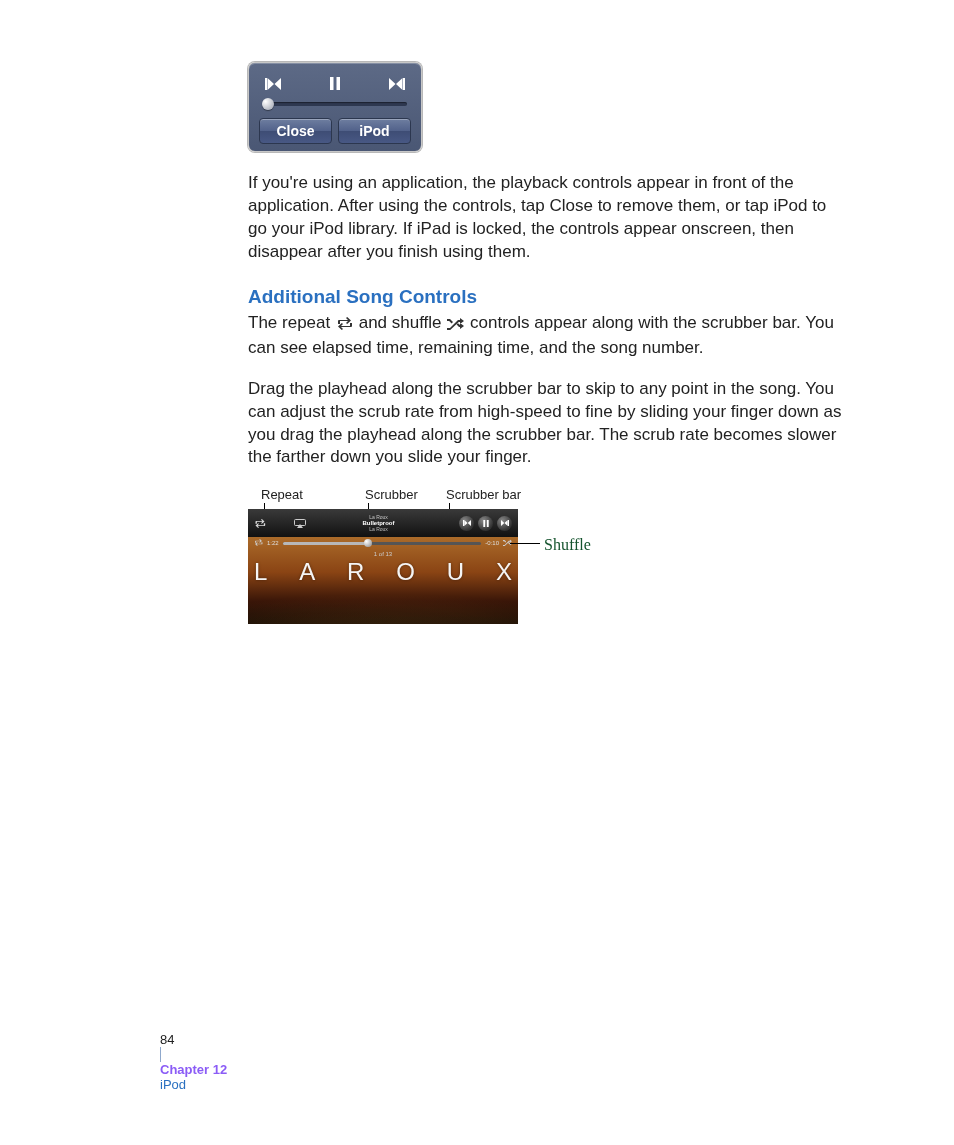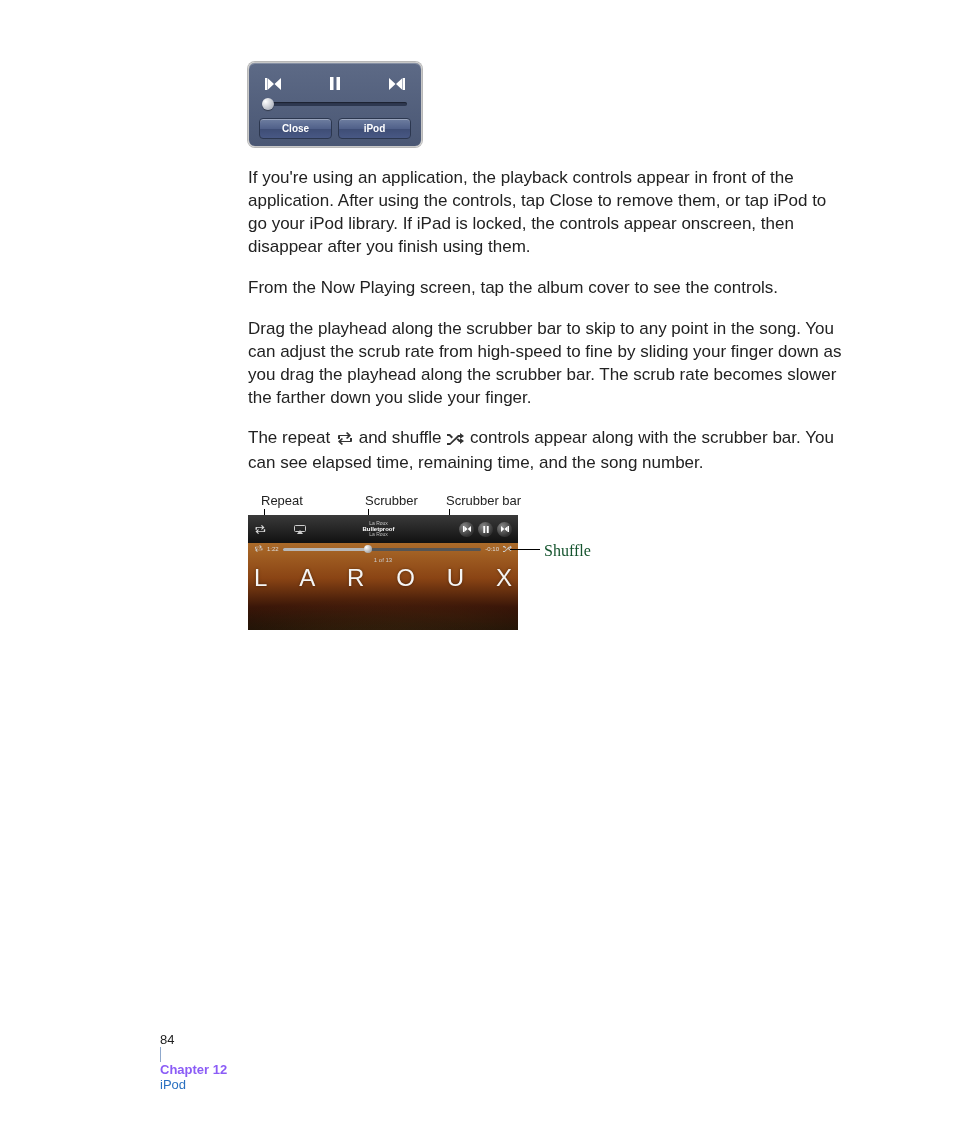--- a/index.html
+++ b/index.html
@@ -84,21 +84,21 @@
     background: radial-gradient(circle at 30% 30%, #fff, #b8bcc6 70%);
     box-shadow: 0 1px 1px rgba(0,0,0,0.4);
   }
   .popup-btns {
     display: flex;
     gap: 6px;
     justify-content: center;
   }
   .popup-btn {
     flex: 1;
-    font-size: 10px;
+    font-size: 14px;
     font-weight: 600;
     color: #fff;
     text-align: center;
     padding: 4px 0;
     border-radius: 4px;
     background: linear-gradient(#6e7ea0, #51618a 50%, #3e4d75 51%, #485884);
     border: 1px solid #2c374f;
     box-shadow: inset 0 1px 0 rgba(255,255,255,0.3);
   }
   
@@ -287,40 +287,40 @@
         <div class="popup-thumb"></div>
       </div>
       <div class="popup-btns">
         <div class="popup-btn">Close</div>
         <div class="popup-btn">iPod</div>
       </div>
     </div>
 
     <p class="para">If you're using an application, the playback controls appear in front of the application. After using the controls, tap Close to remove them, or tap iPod to go your iPod library. If iPad is locked, the controls appear onscreen, then disappear after you finish using them.</p>
 
-
-    <p class="para">From the Now Playing screen, tap the album cover to see the controls.</p>
-
-    <p class="para">Drag the playhead along the scrubber bar to skip to any point in the song. You can adjust the scrub rate from high-speed to fine by sliding your finger down as you drag the playhead along the scrubber bar. The scrub rate becomes slower the farther down you slide your finger.</p>
+    <div class="heading">Additional Song Controls</div>
+
 
     <p class="para">
       <span>The repeat </span>
       <span class="inline-icon">
         <svg width="17" height="13" viewBox="0 0 17 13">
             <path d="M3 3h9l-2-2 1.2-1L15 3.5 11.2 7l-1.2-1 2-2H4v3H2V4a1 1 0 0 1 1-1zm11 7H5l2 2-1.2 1L2 9.5 5.8 6l1.2 1-2 2h9V6h2v3a1 1 0 0 1-1 1z" fill="#333"></path>
           </svg>
       </span>
       <span> and shuffle </span>
       <span class="inline-icon">
         <svg width="17" height="13" viewBox="0 0 17 13">
             <path d="M0 2h3l3 3-1.4 1.4L2.2 4H0zM0 11h3l8-8h2V1l4 3-4 3V5h-1.2L3.2 13H0zm9.6-3.4L11 6.2 13 8h0V6l4 3-4 3v-2h-1z" fill="#333"></path>
           </svg>
       </span>
       <span> controls appear along with the scrubber bar. You can see elapsed time, remaining time, and the song number.</span>
     </p>
+
+    <p class="para">Drag the playhead along the scrubber bar to skip to any point in the song. You can adjust the scrub rate from high-speed to fine by sliding your finger down as you drag the playhead along the scrubber bar. The scrub rate becomes slower the farther down you slide your finger.</p>
 
     <div class="diagram">
       <div class="diagram-labels">
         <span style="left:13px">Repeat</span>
         <span style="left:117px">Scrubber</span>
         <span style="left:198px">Scrubber bar</span>
       </div>
 
       <div class="callout-line" style="left:16px;  top:16px; height:42px;"></div>
       <div class="callout-line" style="left:120px; top:16px; height:40px;"></div>

